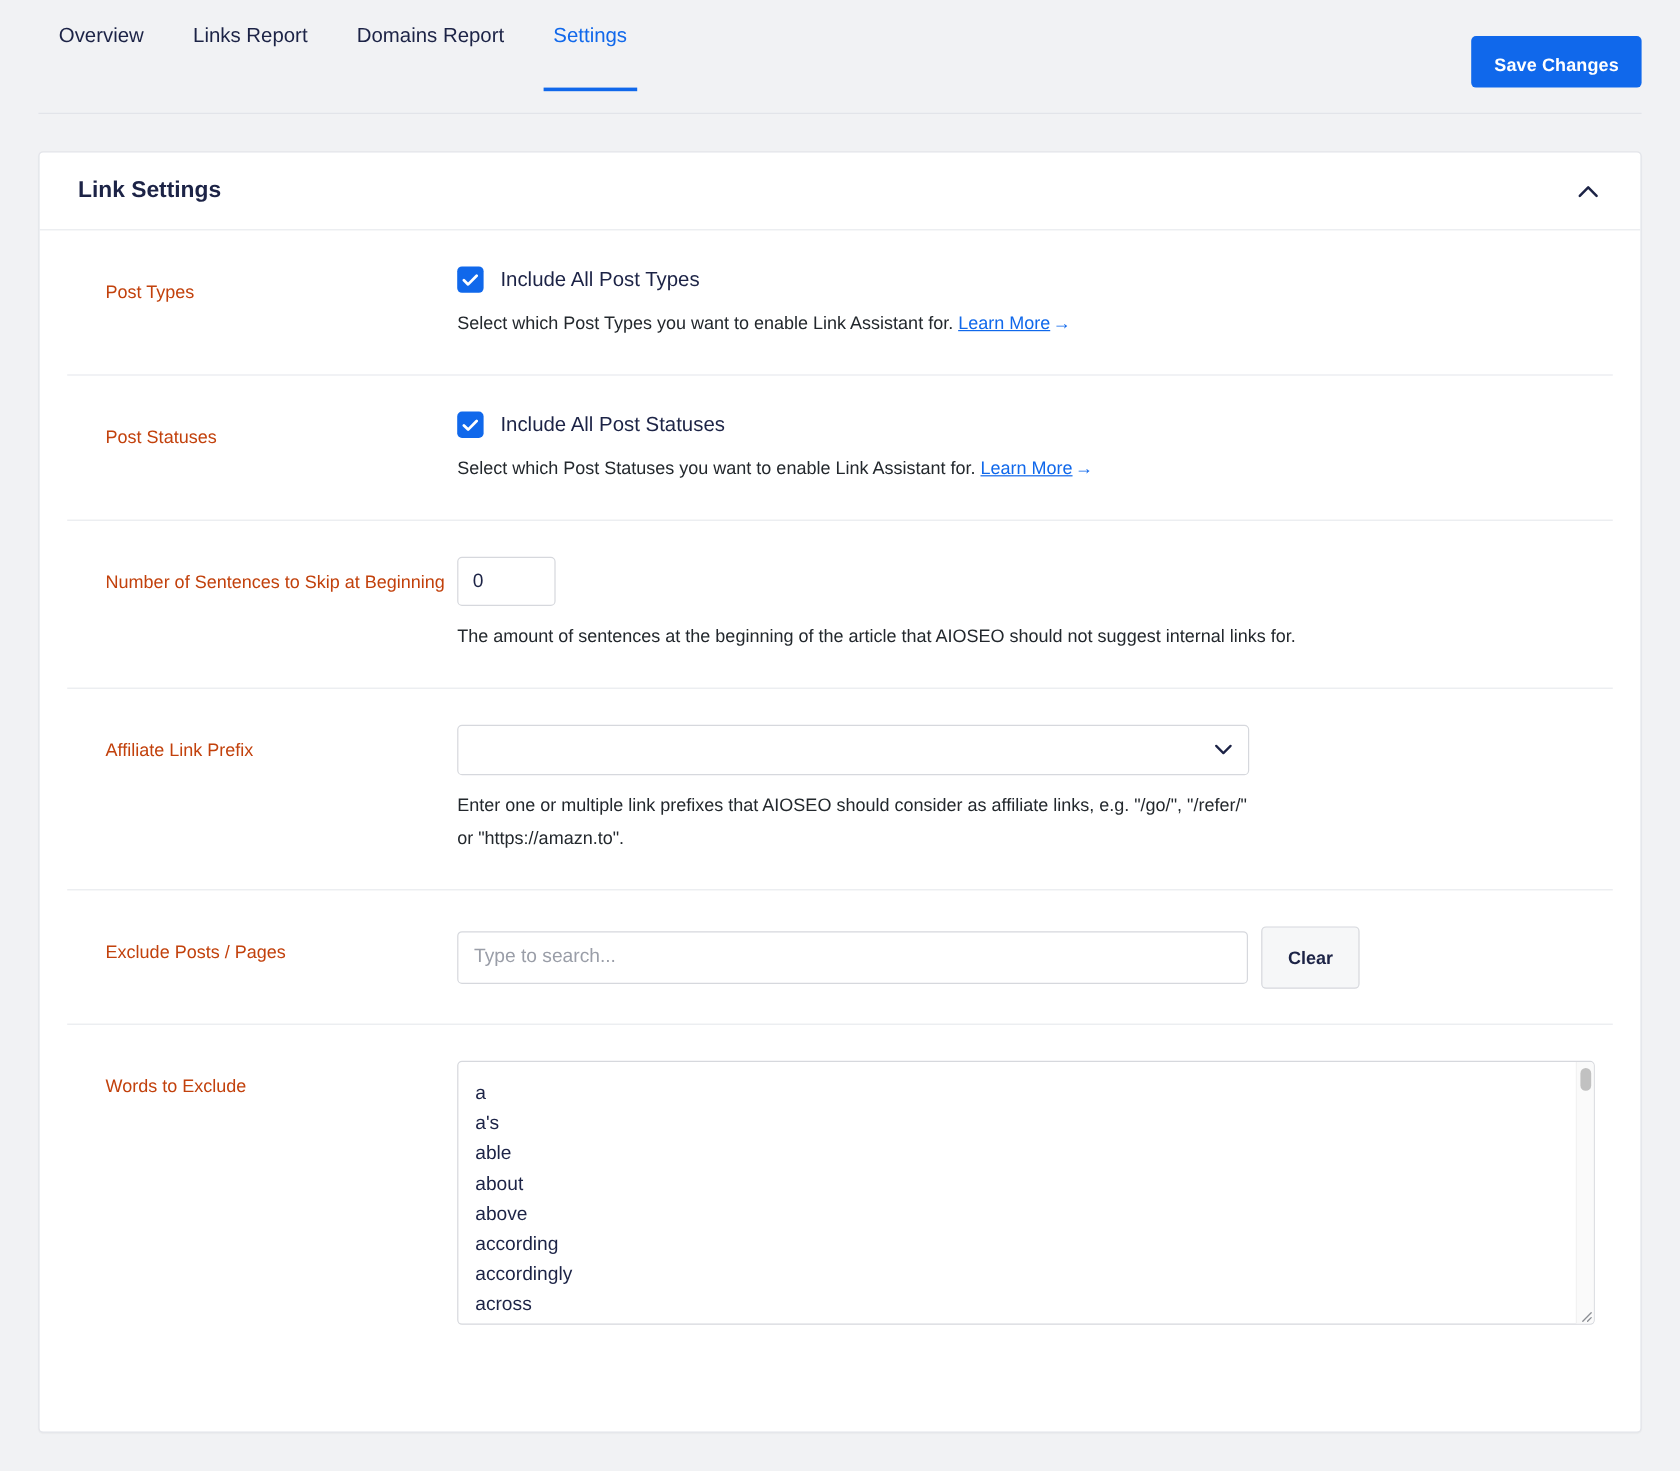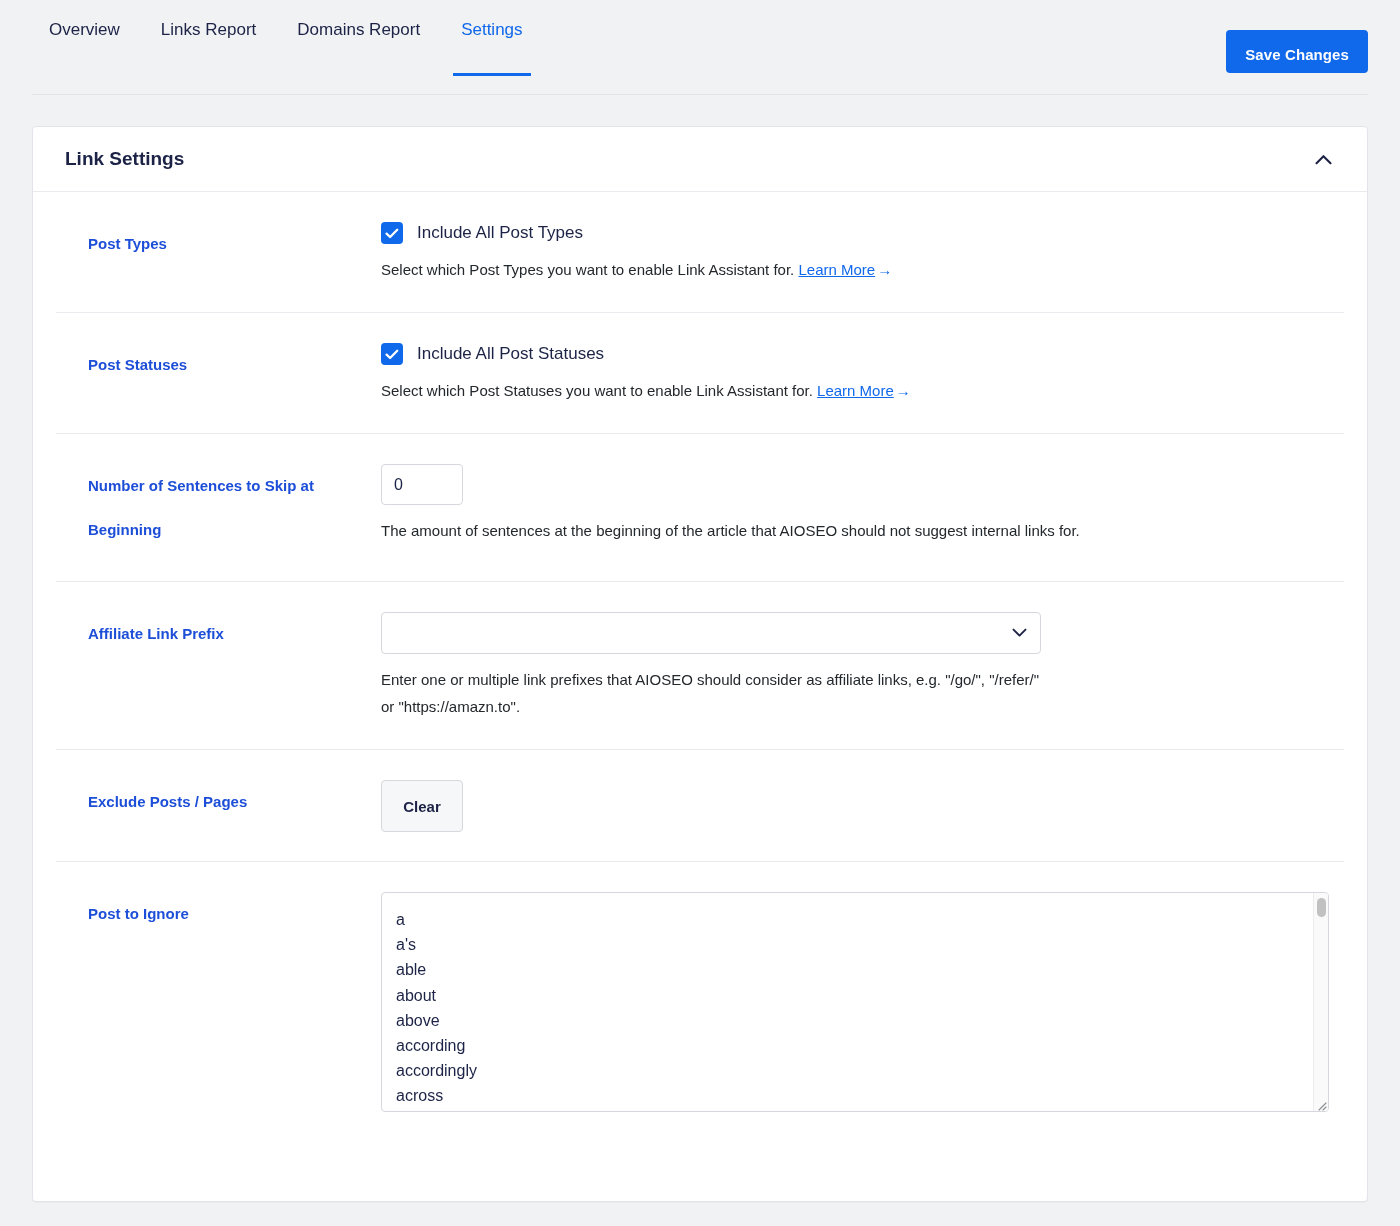--- a/index.html
+++ b/index.html
@@ -108,22 +108,22 @@
     display: flex;
     padding: 30px 0 29px 0;
     margin: 0 23px;
     border-bottom: 1px solid #e8eaee;
   }
   .row:last-child { border-bottom: none; }
   .row-label {
     width: 325px;
     flex: 0 0 325px;
     font-size: 15px;
-    font-weight: bold;
-    color: #1d4ed8;
+    font-weight: normal;
+    color: #c2410c;
     line-height: 44px;
     padding-left: 32px;
   }
   .row-label.multiline { line-height: 44px; }
   .row-body { flex: 1 1 auto; min-width: 0; padding-right: 10px; }
 
   .help {
     font-size: 15px;
     color: #23282d;
     line-height: 27px;
@@ -348,27 +348,28 @@
           </span>
         </div>
         <div class="help help-wide">Enter one or multiple link prefixes that AIOSEO should consider as affiliate links, e.g. "/go/", "/refer/" or "https://amazn.to".</div>
       </div>
     </div>
 
     <div class="row">
       <div class="row-label">Exclude Posts / Pages</div>
       <div class="row-body">
         <div class="search-row">
+          <input class="search-input" type="text" placeholder="Type to search..." style="">
           <button class="clear-btn">Clear</button>
         </div>
       </div>
     </div>
 
     <div class="row">
-      <div class="row-label">Post to Ignore</div>
+      <div class="row-label">Words to Exclude</div>
       <div class="row-body">
         <div class="ta-wrap">
           <textarea class="words-ta" style="">a
 a's
 able
 about
 above
 according
 accordingly
 across</textarea>

